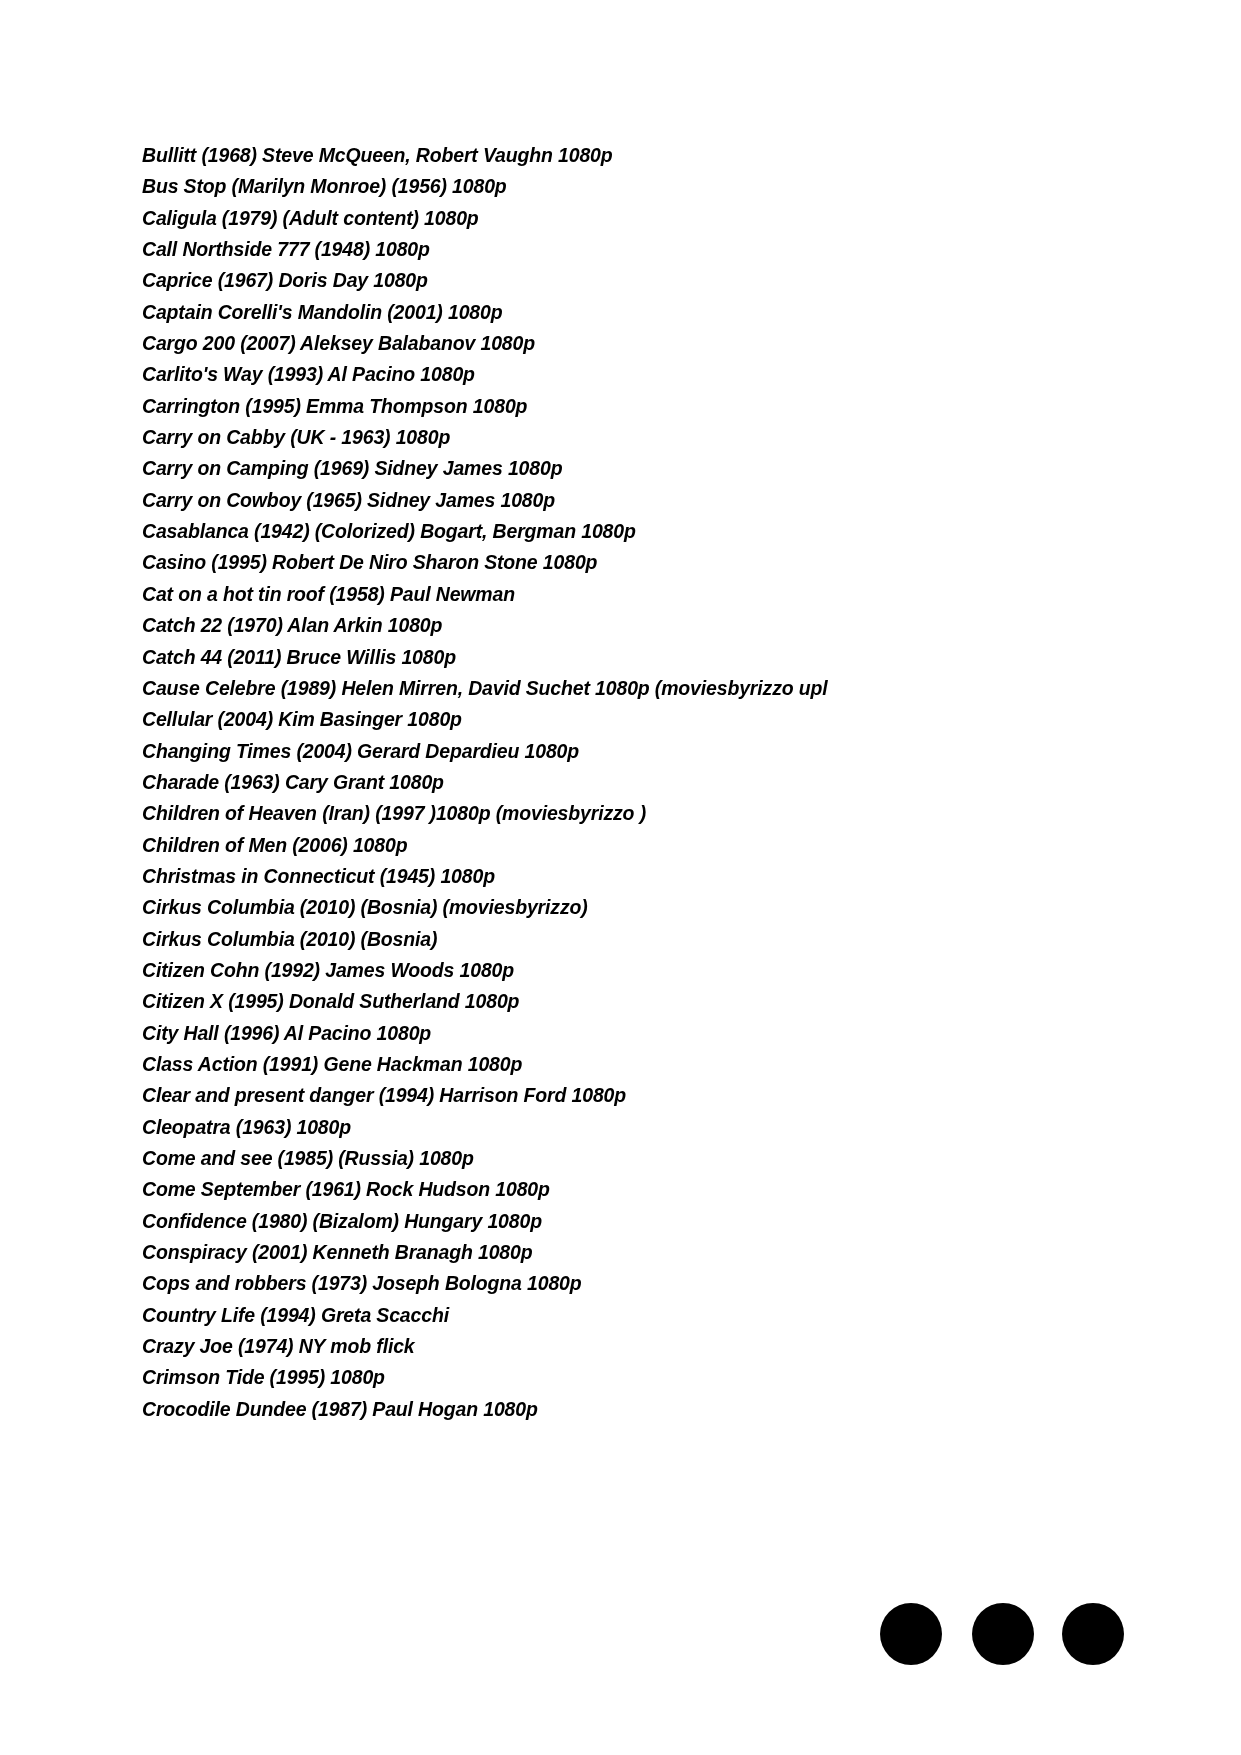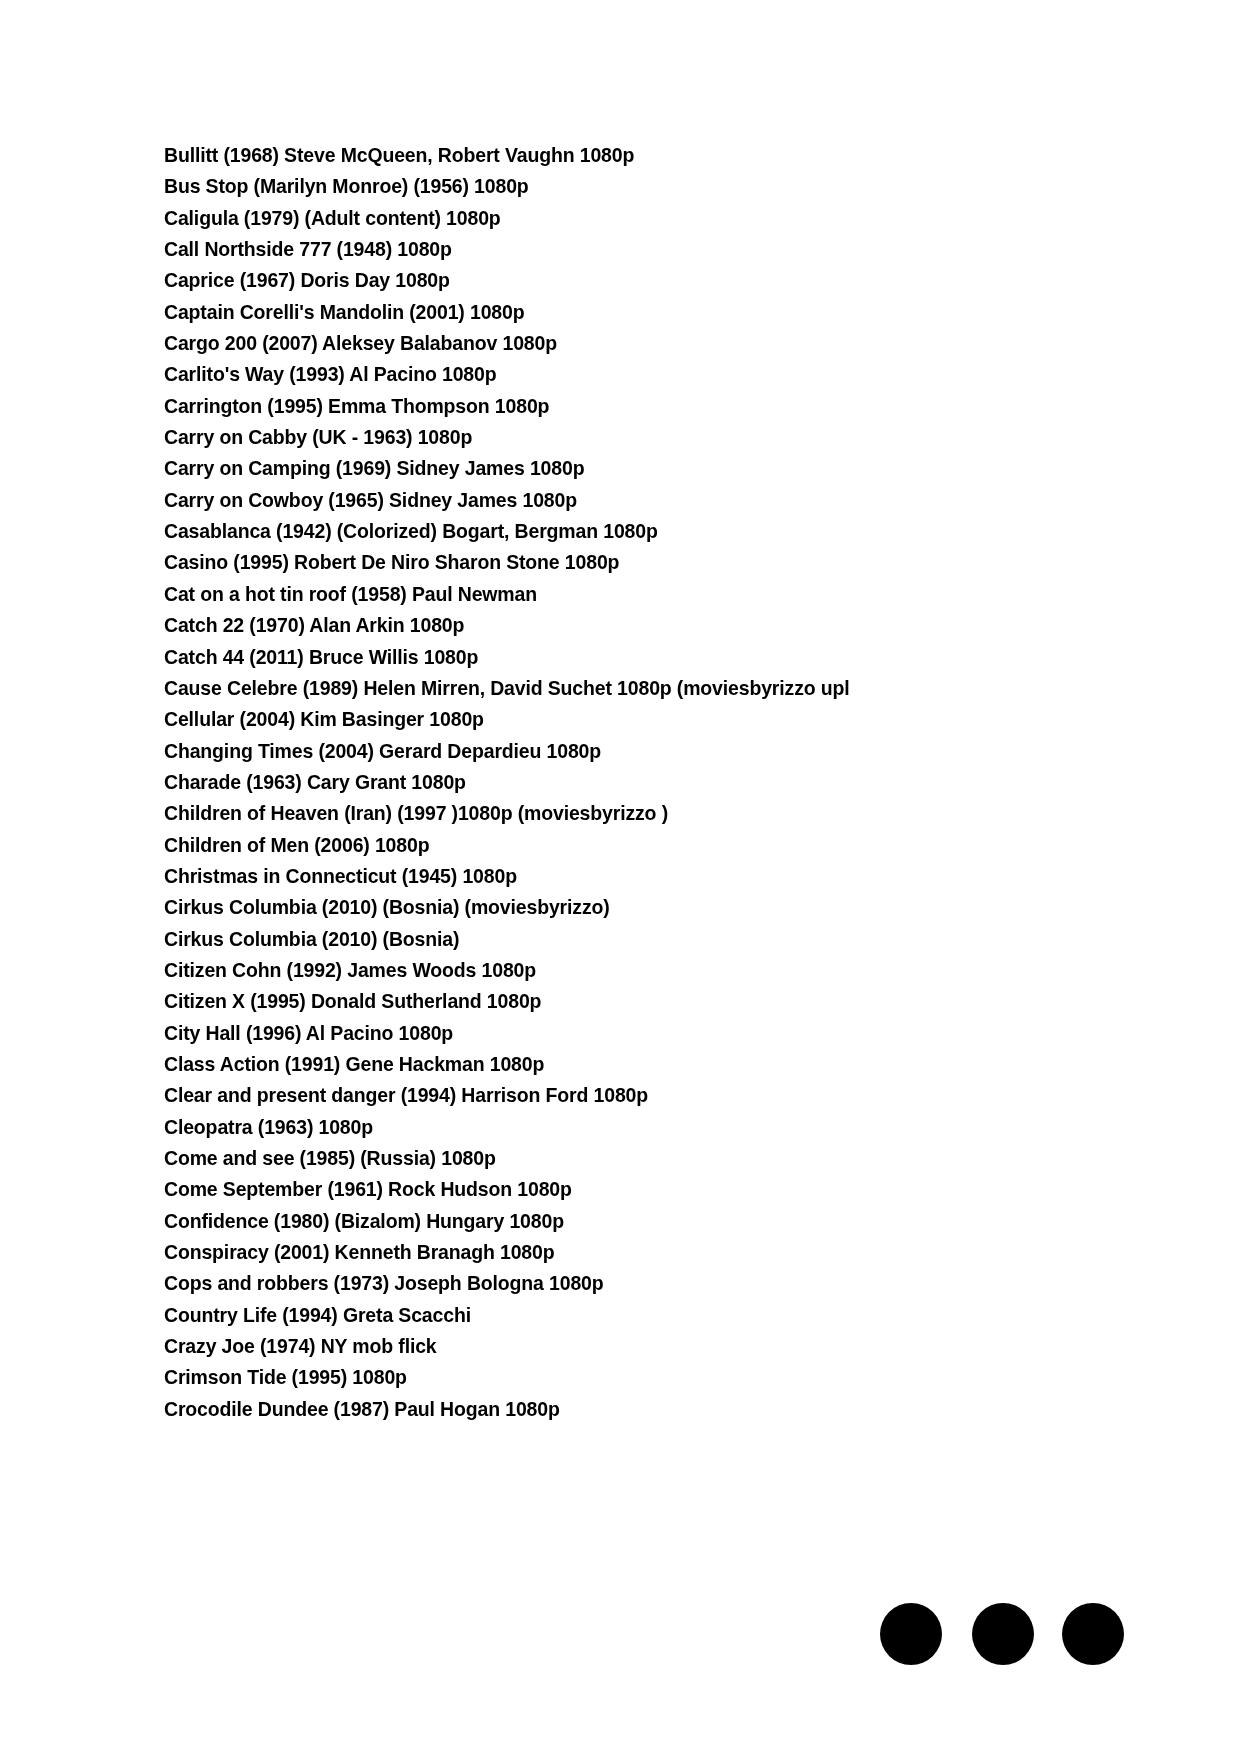--- a/index.html
+++ b/index.html
@@ -19,23 +19,24 @@
     position: absolute;
     left: 0;
     top: 0;
     width: 1241px;
     height: 1755px;
     background: #ffffff;
   }
 
   #movie-list {
     position: absolute;
-    left: 164px;
+    left: 142px;
     top: 140px;
     width: 980px;
+    font-style: italic;
   }
 
   .movie-line {
     font-family: "Liberation Sans", sans-serif;
     font-weight: bold;
     font-size: 20.4px;
     line-height: 31.35px;
     color: #000000;
     white-space: nowrap;
     letter-spacing: -0.15px;

